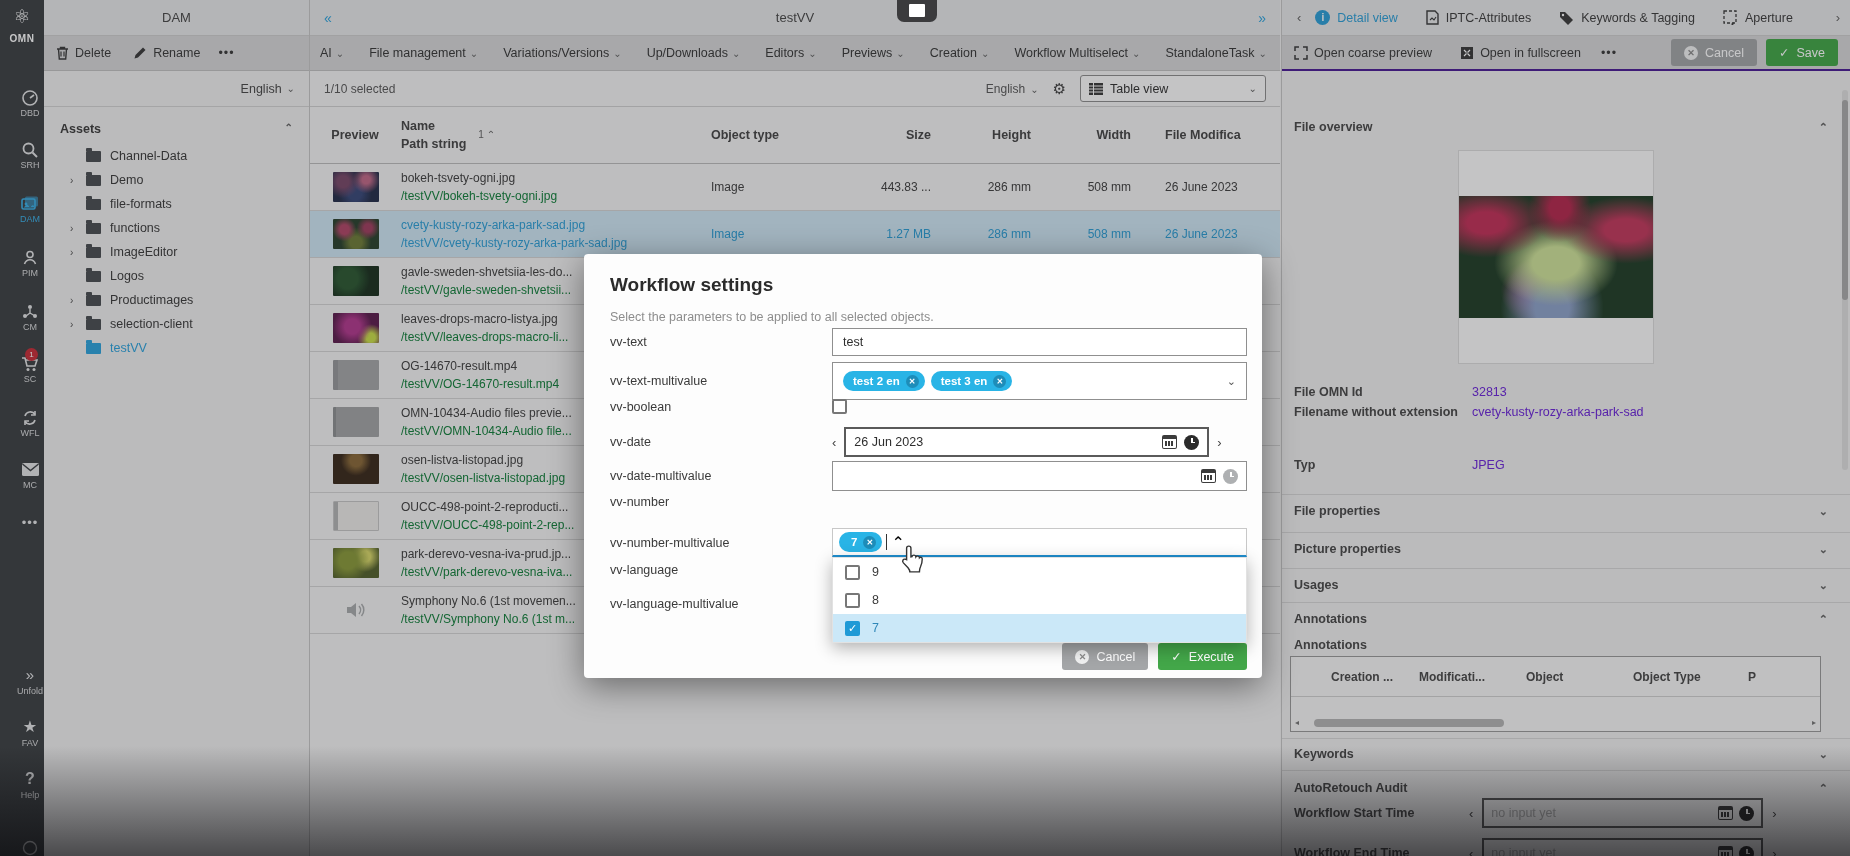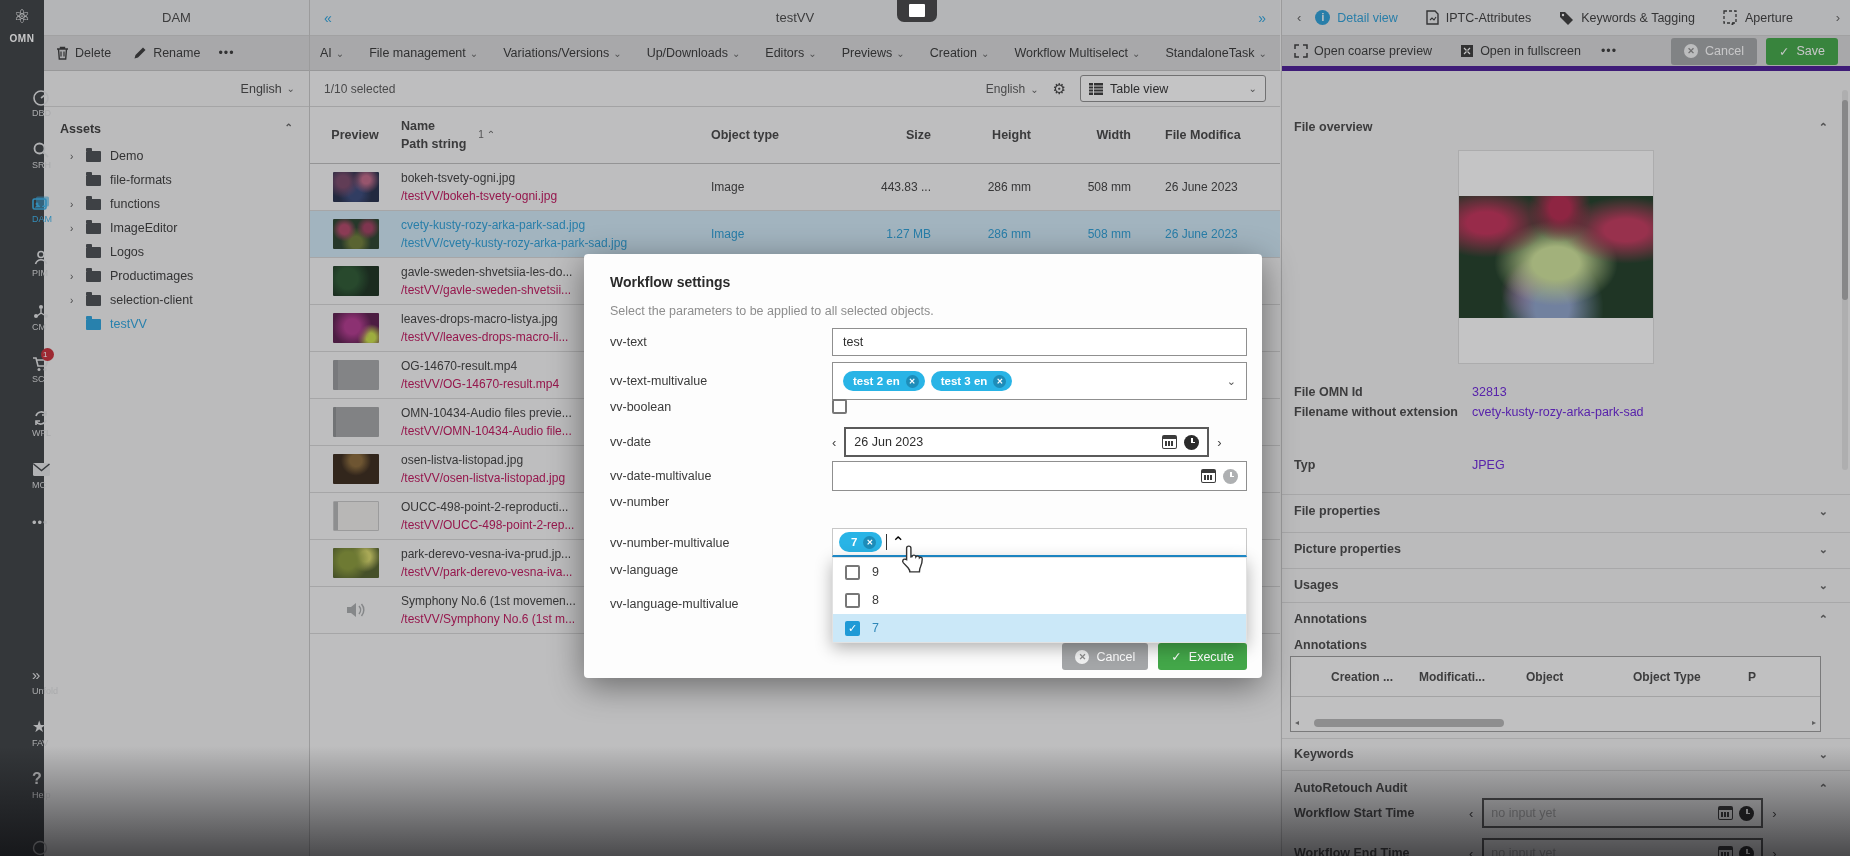--- a/index.html
+++ b/index.html
@@ -1,21 +1,21 @@
 <!DOCTYPE html>
 <html><head>
 <meta charset="utf-8">
 <style>
   html,body{margin:0;padding:0;background:#888;}
   *{box-sizing:border-box;font-family:"Liberation Sans", sans-serif;}
   .app{position:relative;width:1850px;height:856px;background:#f0f0f0;overflow:hidden;}
 
   
   .rail{position:absolute;left:0;top:0;width:44px;height:856px;background:#3e4245;z-index:1;}
-  .rail-item{position:absolute;left:16px;width:44px;text-align:left;color:#d9dadb;font-size:9px;padding-left:16px;}
+  .rail-item{position:absolute;left:0;width:44px;text-align:center;color:#d9dadb;font-size:9px;padding-left:16px;}
   .rail-item .ric{display:block;height:22px;line-height:22px;font-size:16px;color:#e3e4e5;}
   .rail-item.active, .rail-item.active .ric{color:#3db1e8;}
   .rail-logo{position:absolute;top:6px;left:0;width:44px;text-align:center;color:#fff;}
   .rail-logo .bee{font-size:19px;display:block;line-height:22px;}
   .rail-logo .omn{font-size:10px;font-weight:bold;letter-spacing:.5px;}
   .badge{position:absolute;top:-4px;right:6px;background:#c8303a;color:#fff;border-radius:8px;
          font-size:8px;min-width:13px;height:13px;line-height:13px;padding:0 2px;}
   svg.ri{display:inline-block;vertical-align:middle;}
 
   
@@ -58,40 +58,40 @@
   th,td{font-weight:normal;text-align:left;overflow:hidden;white-space:nowrap;}
   thead th{height:56px;border-bottom:1px solid #bdbdbd;font-size:12.5px;color:#474747;font-weight:bold;vertical-align:middle;}
   thead .two{line-height:1.45;}
   .sorttag{font-weight:normal;font-size:10px;color:#666;margin-left:8px;}
   tbody td{height:47px;border-bottom:1px solid #d4d4d4;font-size:12px;color:#424242;}
   tbody tr{background:#f3f3f3;}
   tbody tr.sel{background:#cfe7f4;}
   tbody tr.sel td, tbody tr.sel .p2{color:#2f9fd6;}
   .thumb{width:46px;height:30px;border-radius:1px;margin-left:22px;}
   .nm{line-height:1.5;}
-  .p2{color:#be185d;}
+  .p2{color:#15803d;}
   .th-bokeh{background:radial-gradient(circle at 22% 32%,#7a4a6a 0 14%,transparent 40%),radial-gradient(circle at 72% 26%,#c06a88 0 10%,transparent 34%),radial-gradient(circle at 48% 72%,#3a4a7a 0 20%,transparent 52%),#27304b;}
   .th-cvety{background:radial-gradient(circle at 25% 35%,#b04868 0 12%,transparent 30%),radial-gradient(circle at 76% 30%,#a04060 0 10%,transparent 28%),radial-gradient(circle at 50% 78%,#6f7d3a 0 18%,transparent 46%),#2c4430;}
   .th-gavle{background:radial-gradient(circle at 32% 42%,#2e5a34 0 28%,transparent 62%),#1d3322;}
   .th-leaves{background:radial-gradient(circle at 42% 45%,#b23a8e 0 24%,transparent 62%),radial-gradient(circle at 82% 82%,#c8dd4a 0 10%,transparent 30%),#5e2050;}
   .th-video{background:linear-gradient(90deg,#97999b 0 10%,#a6a8a9 10% 100%);}
   .th-audiofile{background:linear-gradient(90deg,#8f9193 0 7%,#a3a5a6 7% 100%);}
   .th-osen{background:radial-gradient(circle at 50% 22%,#8a6a3a 0 18%,transparent 46%),#3c2c1e;}
   .th-doc{background:linear-gradient(90deg,#b3b4b5 0 10%,#eceae8 10% 100%);border:1px solid #c6c6c6;}
   .th-park{background:radial-gradient(circle at 32% 42%,#8a9a3c 0 24%,transparent 60%),radial-gradient(circle at 70% 28%,#d6d66a 0 14%,transparent 40%),#55632e;}
   .th-none{background:transparent;display:flex;align-items:center;justify-content:center;}
 
   
   .rpanel{position:absolute;left:1281px;top:0;width:569px;height:856px;background:#efefef;border-left:1px solid #c6c6c6;}
   .r-tabs{top:0;height:36px;background:#e7e8e9;border-bottom:1px solid #cdcdcd;display:flex;align-items:center;gap:0;padding:0 10px;}
   .rtab{display:flex;align-items:center;gap:7px;font-size:12.5px;color:#3e3e3e;margin:0 14px;white-space:nowrap;cursor:pointer;}
   .rtab.active{color:#2f9fd6;}
   .infoc{width:15px;height:15px;border-radius:50%;background:#2f9fd6;color:#fff;font-size:10px;font-weight:bold;
          display:flex;align-items:center;justify-content:center;}
-  .r-tools{top:36px;height:35px;background:#d6d7d8;border-bottom:5px solid #4c1d95;display:flex;align-items:center;gap:10px;padding:0 12px;}
+  .r-tools{top:36px;height:35px;background:#d6d7d8;border-bottom:2px solid #4c1d95;display:flex;align-items:center;gap:10px;padding:0 12px;}
   .btn{display:flex;align-items:center;gap:7px;border-radius:3px;height:27px;padding:0 13px;font-size:12.5px;color:#fff;cursor:pointer;}
   .btn-gray{background:#a4a6a8;}
   .btn-green{background:#43a749;}
   .xcircle{width:14px;height:14px;border-radius:50%;background:rgba(255,255,255,.85);color:#8b8b8b;font-size:9px;
            display:flex;align-items:center;justify-content:center;font-weight:bold;}
   .r-sec{position:absolute;left:0;width:100%;display:flex;justify-content:space-between;align-items:center;
          padding:0 22px 0 12px;font-size:12.5px;font-weight:bold;color:#4a4a4a;text-align:center;}
   .r-sec .chev{font-size:11px;}
   .r-div{position:absolute;left:0;width:100%;border-top:1px solid #d6d6d6;}
   .pv-box{position:absolute;left:176px;top:150px;width:196px;height:214px;background:#fbfbfb;border:1px solid #dcdcdc;
@@ -132,21 +132,21 @@
   .backdrop{position:absolute;inset:0;background:rgba(20,22,24,.24);z-index:20;}
   .vignette{position:absolute;left:0;bottom:0;width:100%;height:110px;z-index:60;pointer-events:none;
             background:linear-gradient(to bottom,rgba(0,0,0,0) 0%,rgba(5,5,8,.62) 100%);}
   .tabchip{position:absolute;left:897px;top:-9px;width:40px;height:31px;background:#3b3b3d;border-radius:7px;z-index:25;
            display:flex;align-items:flex-end;justify-content:center;padding-bottom:5px;}
   .tabchip .doc{width:16px;height:13px;background:#fff;border-radius:1px;}
 
   
   .modal{position:absolute;left:584px;top:254px;width:678px;height:424px;background:#fdfdfd;border-radius:4px;z-index:30;
          box-shadow:0 8px 34px rgba(0,0,0,.45);}
-  .modal h2{margin:20px 0 0 26px;font-size:14px;color:#2b2b2b;}
+  .modal h2{margin:20px 0 0 26px;font-size:19px;color:#2b2b2b;}
   .modal .sub{margin:14px 0 0 26px;font-size:12.5px;color:#8d8d8d;}
   .frow{position:absolute;left:0;width:100%;display:flex;align-items:center;}
   .frow .flbl{width:248px;padding-left:26px;font-size:12.5px;color:#3a3a3a;flex:none;}
   .inp{width:415px;height:28px;border:1px solid #8f8f8f;background:#fff;font-size:12.5px;color:#2e2e2e;
        display:flex;align-items:center;padding:0 10px;gap:6px;}
   .chip{display:flex;align-items:center;gap:6px;background:#29b4e6;color:#fff;font-size:11.5px;font-weight:bold;
         border-radius:12px;height:20px;padding:0 6px 0 10px;white-space:nowrap;}
   .chipx{width:13px;height:13px;border-radius:50%;background:rgba(0,40,70,.28);color:#fff;font-size:8px;
          display:flex;align-items:center;justify-content:center;}
   .inp .chev-end{margin-left:auto;color:#555;font-size:11px;}
@@ -278,20 +278,25 @@
     </div>
     <div class="bar bar-lang">
       <span>English</span>
       <span class="chev">⌄</span>
     </div>
     <div class="tree">
       <div class="tree-header">
         <span>Assets</span>
         <span class="chev">⌃</span>
       </div>
+      <div class="tree-item">
+          <span class="tw"></span>
+          <span class="folder"></span>
+          <span>Channel-Data</span>
+        </div>
       <div class="tree-item">
           <span class="tw">›</span>
           <span class="folder"></span>
           <span>Demo</span>
         </div>
       <div class="tree-item">
           <span class="tw"></span>
           <span class="folder"></span>
           <span>file-formats</span>
         </div>

